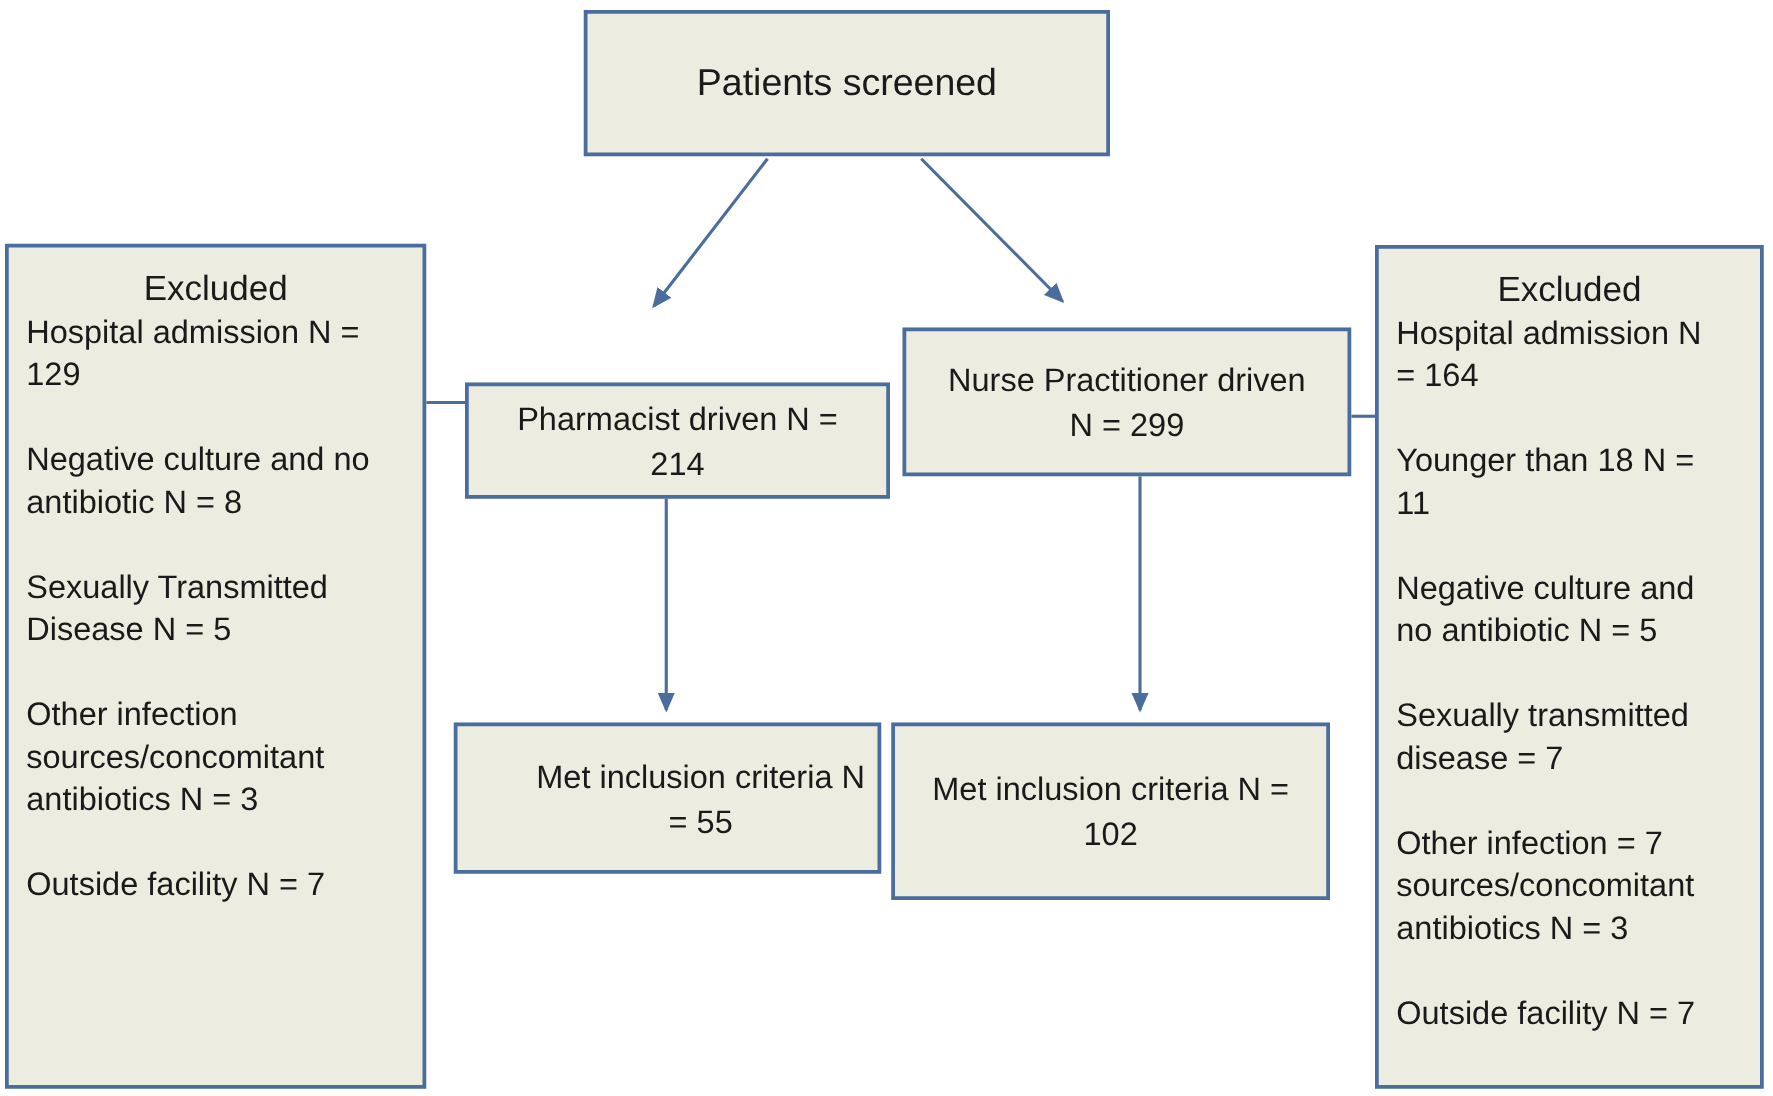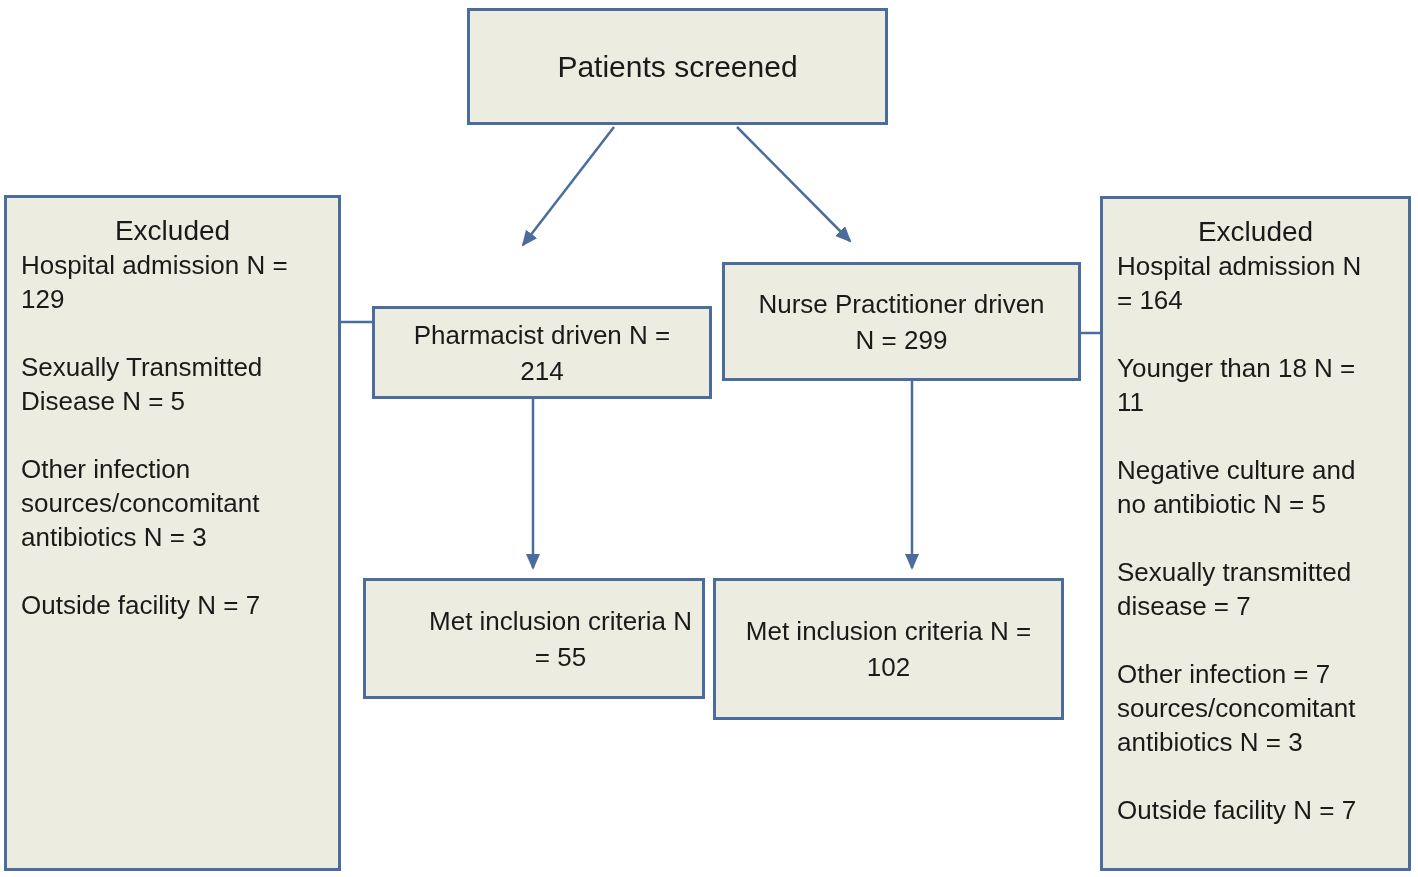--- a/index.html
+++ b/index.html
@@ -89,20 +89,22 @@
   </svg>
 
   <div class="box center-box title-box" style="left:467px; top:8px; width:421px; height:117px;">
     <span>Patients screened</span>
   </div>
 
   <div class="box excluded-box" style="left:4px; top:195px; width:337px; height:676px;">
     <div class="excluded-title">Excluded</div>
     <div class="excl-item">Hospital admission N =
 129</div>
+    <div class="excl-item">Negative culture and no
+antibiotic N = 8</div>
     <div class="excl-item">Sexually Transmitted
 Disease N = 5</div>
     <div class="excl-item">Other infection
 sources/concomitant
 antibiotics N = 3</div>
     <div class="excl-item">Outside facility N = 7</div>
   </div>
 
   <div class="box center-box" style="left:372px; top:262px; width:340px; height:93px;margin-top:44px;">
     <span>Pharmacist driven N =

